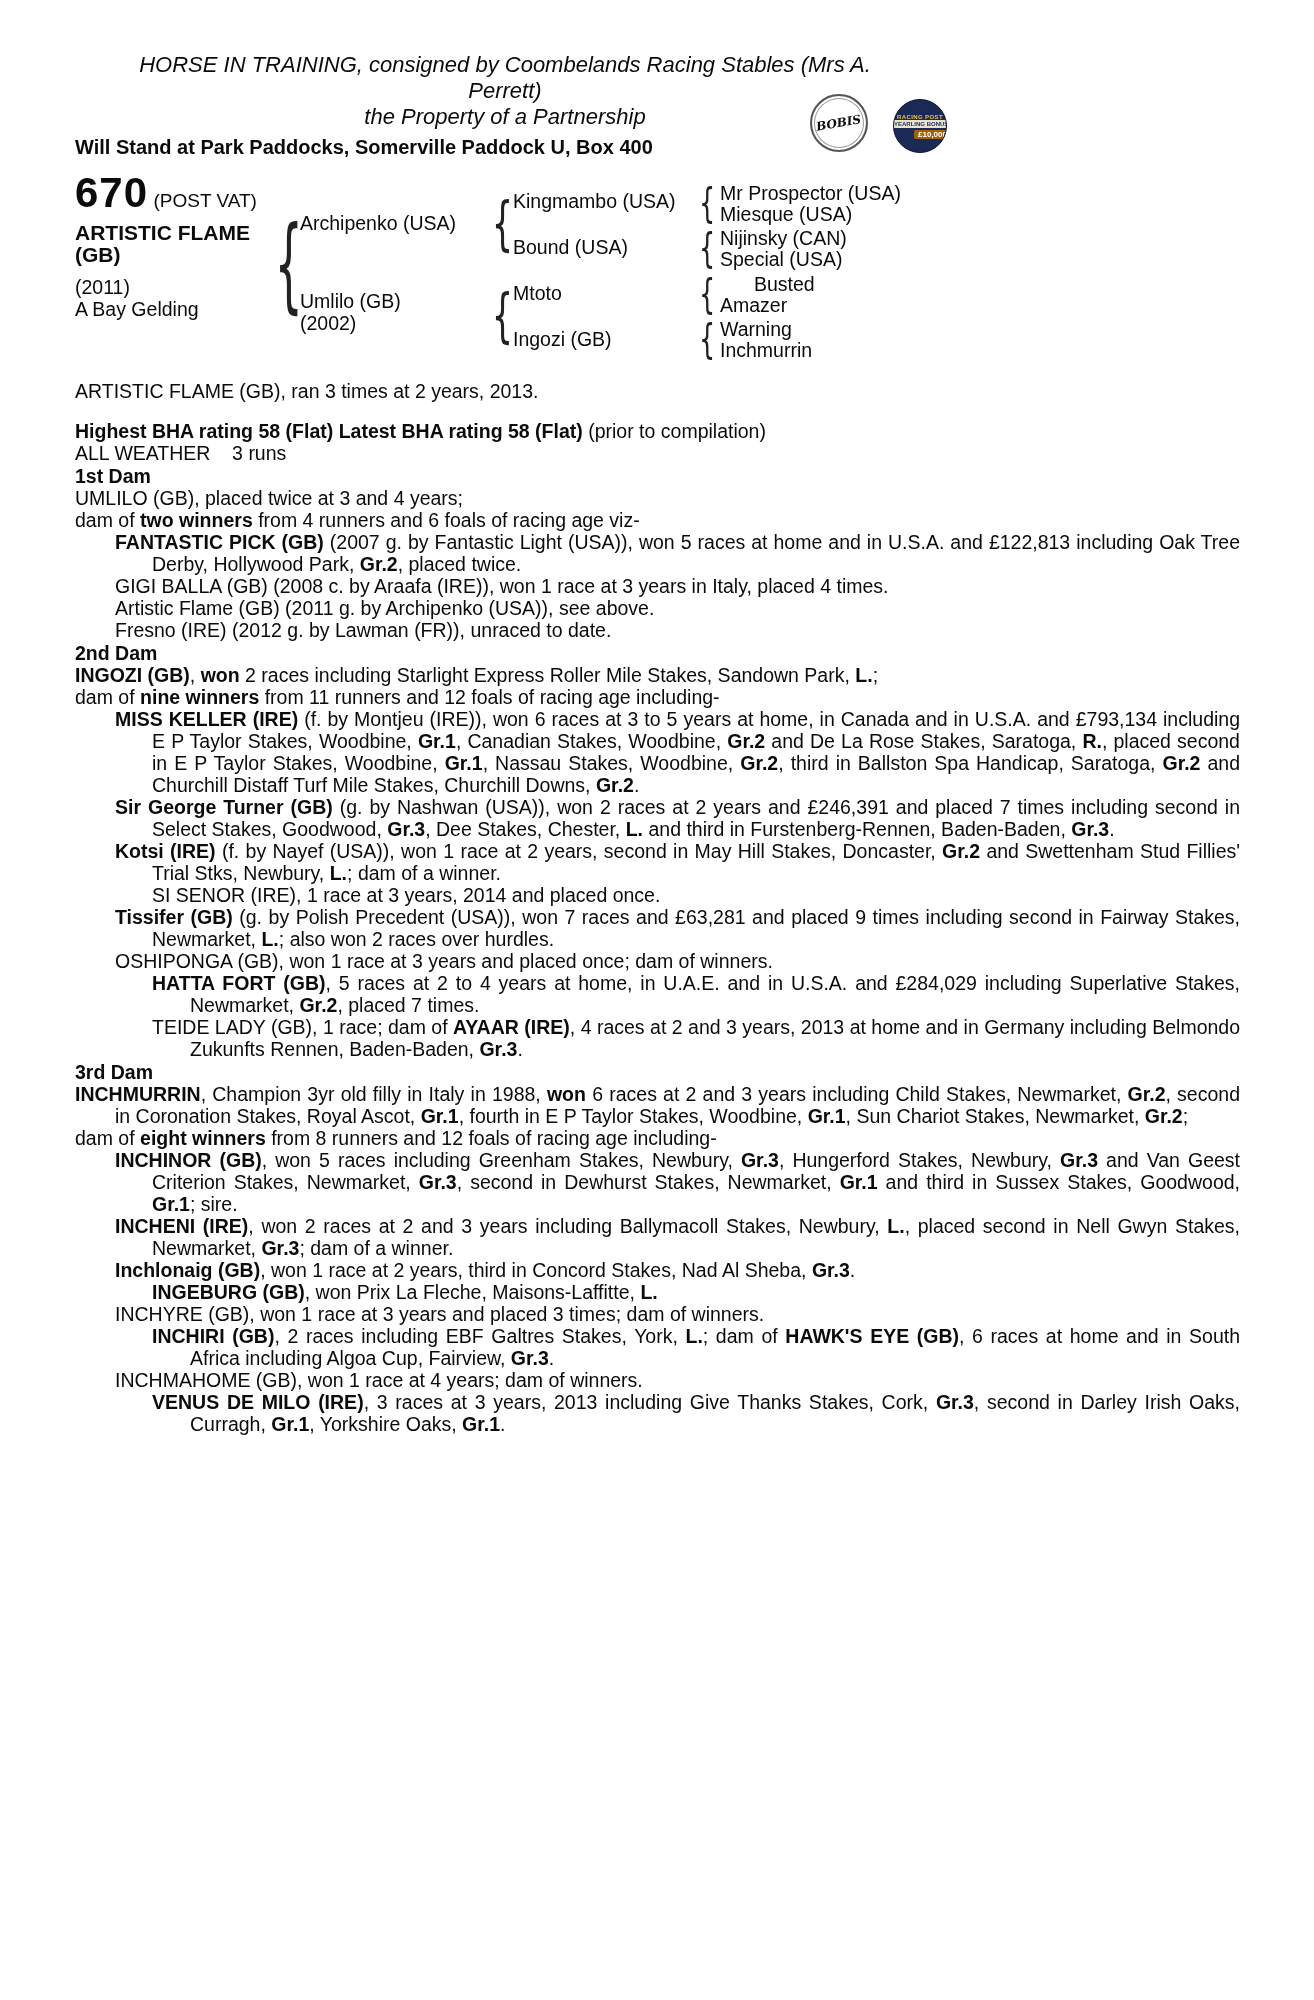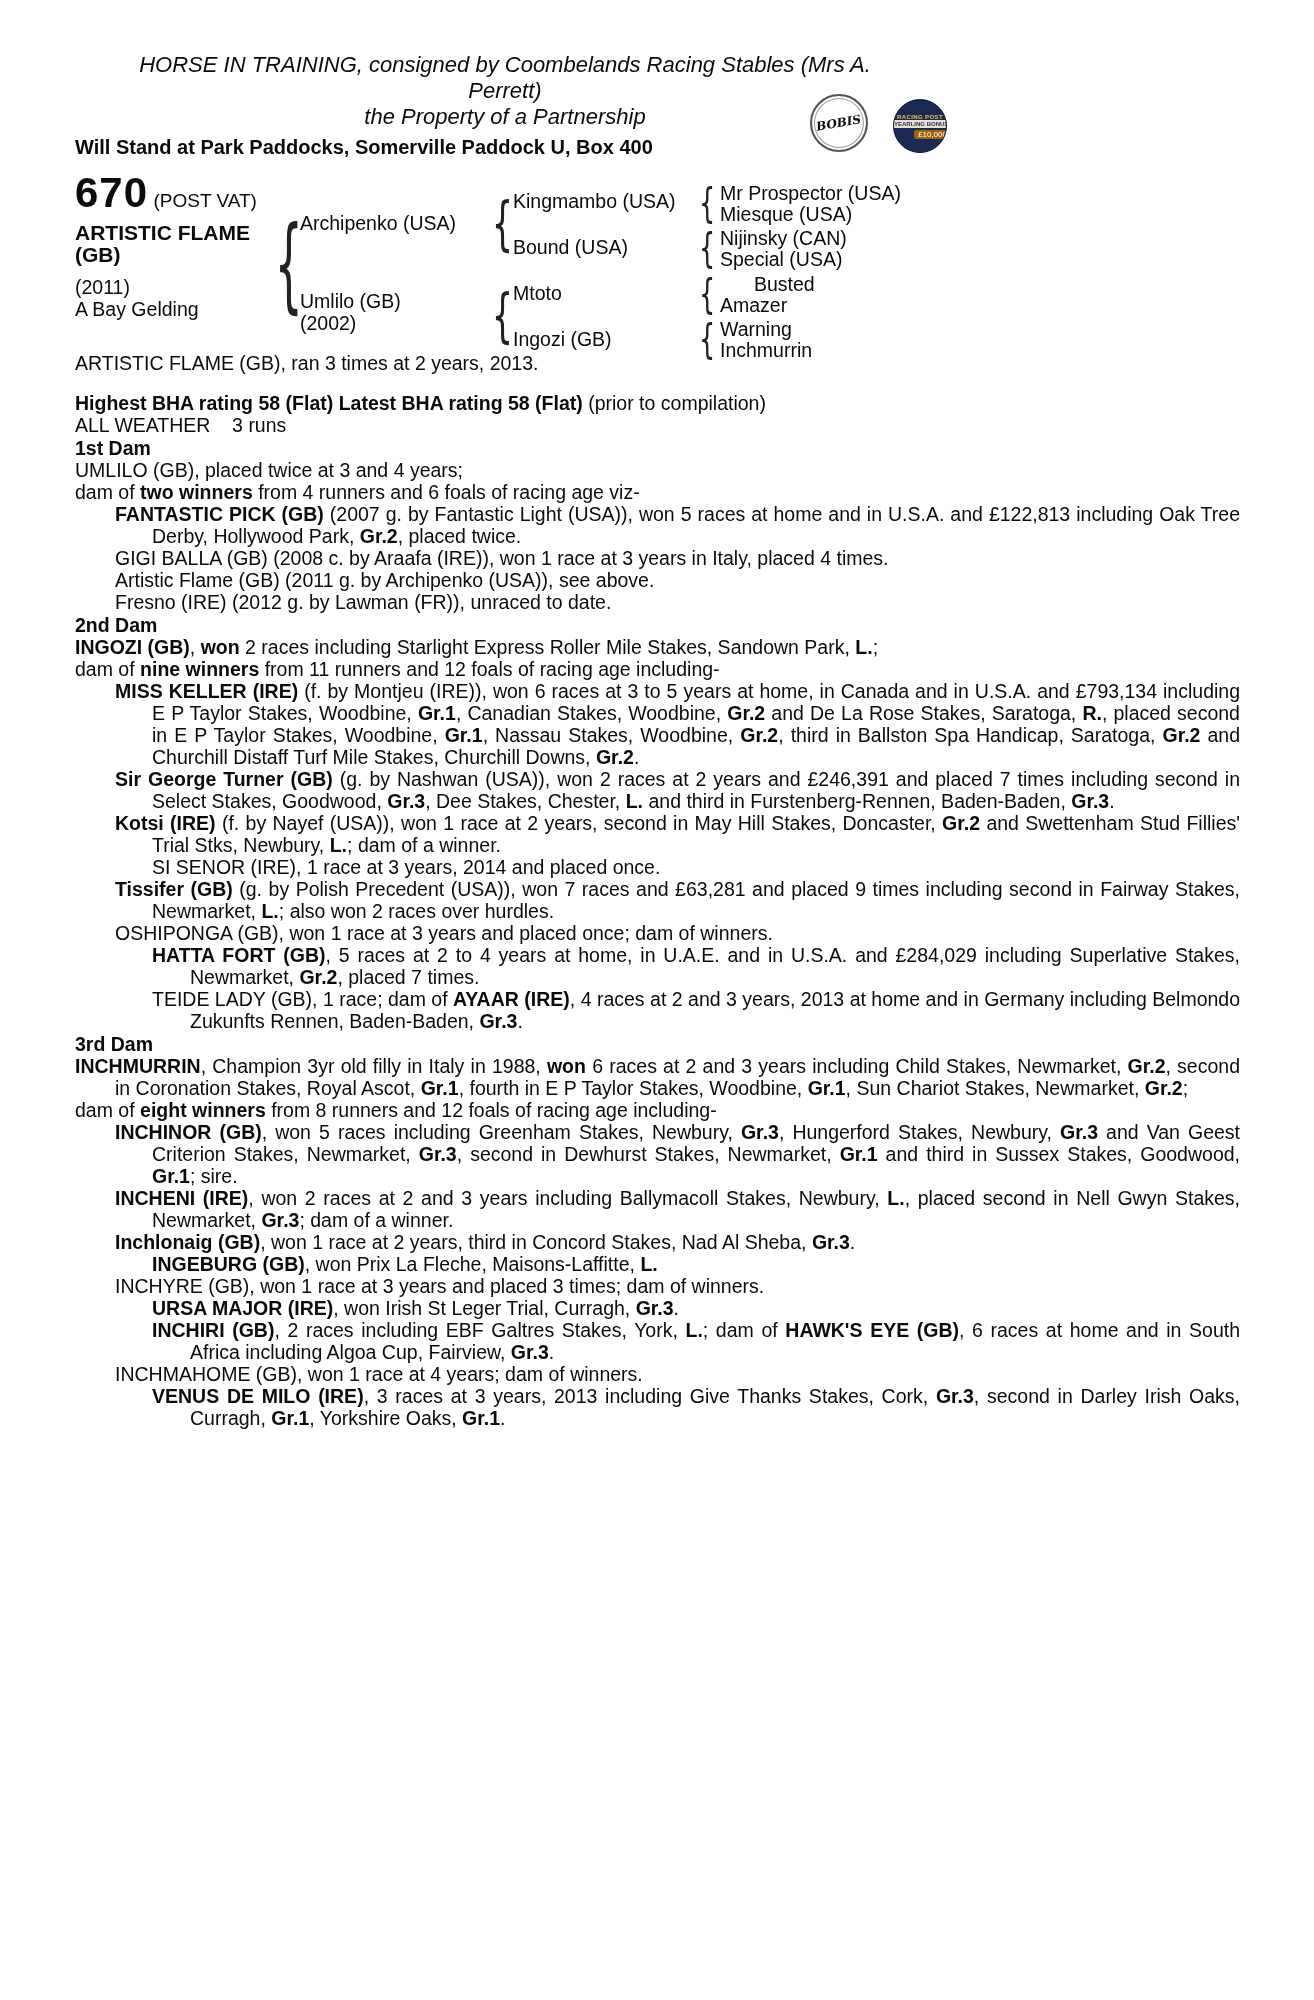--- a/index.html
+++ b/index.html
@@ -31,21 +31,21 @@
     font-family: "DejaVu Serif", serif; font-style: italic; font-weight: bold;
     font-size: 12px; transform: rotate(-10deg);
   }
   .rpb {
     position: absolute; left: 893px; top: 99px; width: 54px; height: 54px;
     background: #1a2a55; border: 1px solid #0d1630; border-radius: 50%;
     overflow: hidden; display: flex; flex-direction: column; align-items: center; justify-content: center;
   }
   .rpb .rp-top { color: #f0c040; font-size: 6px; font-weight: bold; letter-spacing: .4px; white-space: nowrap; }
   .rpb .rp-band { background: #e8e2d0; color: #1a2a55; font-size: 6px; font-weight: bold; width: 100%; text-align: center; padding: 1px 0; white-space: nowrap; }
-  .rpb .rp-val { background: #a16207; color: #fff; font-size: 8px; font-weight: normal; padding: 0 4px; border-radius: 2px; margin-top: 2px; white-space: nowrap; margin-left: 25px; }
+  .rpb .rp-val { background: #a16207; color: #fff; font-size: 8px; font-weight: bold; padding: 0 4px; border-radius: 2px; margin-top: 2px; white-space: nowrap; margin-left: 25px; }
 
   
   .pedigree { position: absolute; left: 75px; top: 182px; width: 1170px; height: 195px; font-size: 19.5px; }
   .pedigree .cell { position: absolute; line-height: 22px; white-space: nowrap; }
   .lot-line { left: 0; top: 0; }
   .lot-line .lotnum { font-size: 42px; font-weight: bold; letter-spacing: 1px; }
   .lot-line .vat { font-size: 19px; }
   .horse-name { left: 0; top: 40px; font-weight: bold; font-size: 21px; width: 215px; white-space: normal !important; line-height: 23px; }
   .foaled { left: 0; top: 94px; }
   .sexdesc { left: 0; top: 116px; }
@@ -67,21 +67,21 @@
   .brace { position: absolute; line-height: 1; color: #222; font-family: "DejaVu Sans", sans-serif; }
   .brace-big   { left: 196px; top: 83px;  font-size: 56px; transform: translateY(-50%) scaleY(1.85) scaleX(.8); }
   .brace-mid-1 { left: 414px; top: 42px;  font-size: 42px; transform: translateY(-50%) scaleY(1.4) scaleX(.8); }
   .brace-mid-2 { left: 414px; top: 134px; font-size: 42px; transform: translateY(-50%) scaleY(1.4) scaleX(.8); }
   .brace-sm-1  { left: 622px; top: 21px;  font-size: 32px; transform: translateY(-50%) scaleY(1.25) scaleX(.8); }
   .brace-sm-2  { left: 622px; top: 66px;  font-size: 32px; transform: translateY(-50%) scaleY(1.25) scaleX(.8); }
   .brace-sm-3  { left: 622px; top: 112px; font-size: 32px; transform: translateY(-50%) scaleY(1.25) scaleX(.8); }
   .brace-sm-4  { left: 622px; top: 157px; font-size: 32px; transform: translateY(-50%) scaleY(1.25) scaleX(.8); }
 
   
-  .main { position: absolute; left: 75px; top: 352px; width: 1165px; }
+  .main { position: absolute; left: 75px; top: 380px; width: 1165px; }
   .para { font-size: 19.5px; line-height: 22px; text-align: justify; }
   .L0 { padding-left: 40px;  text-indent: -40px; }
   .L1 { padding-left: 77px;  text-indent: -37px; }
   .L2 { padding-left: 115px; text-indent: -38px; }
   .rating { margin-top: 18px; }
   section.dam { margin-top: 1px; }
   h3 { font-size: 19.5px; line-height: 22px; font-weight: bold; }
 </style>
 </head>
 <body>
@@ -173,19 +173,18 @@
   <section class="dam">
     <h3>3rd Dam</h3>
     <div>
         <div class="para L0"><span class="b">INCHMURRIN</span><span>, Champion 3yr old filly in Italy in 1988, </span><span class="b">won</span><span> 6 races at 2 and 3 years including Child Stakes, Newmarket, </span><span class="b">Gr.2</span><span>, second in Coronation Stakes, Royal Ascot, </span><span class="b">Gr.1</span><span>, fourth in E P Taylor Stakes, Woodbine, </span><span class="b">Gr.1</span><span>, Sun Chariot Stakes, Newmarket, </span><span class="b">Gr.2</span><span>;</span></div>
         <div class="para L0"><span>dam of </span><span class="b">eight winners</span><span> from 8 runners and 12 foals of racing age including-</span></div>
         <div class="para L1"><span class="b">INCHINOR (GB)</span><span>, won 5 races including Greenham Stakes, Newbury, </span><span class="b">Gr.3</span><span>, Hungerford Stakes, Newbury, </span><span class="b">Gr.3</span><span> and Van Geest Criterion Stakes, Newmarket, </span><span class="b">Gr.3</span><span>, second in Dewhurst Stakes, Newmarket, </span><span class="b">Gr.1</span><span> and third in Sussex Stakes, Goodwood, </span><span class="b">Gr.1</span><span>; sire.</span></div>
         <div class="para L1"><span class="b">INCHENI (IRE)</span><span>, won 2 races at 2 and 3 years including Ballymacoll Stakes, Newbury, </span><span class="b">L.</span><span>, placed second in Nell Gwyn Stakes, Newmarket, </span><span class="b">Gr.3</span><span>; dam of a winner.</span></div>
         <div class="para L1"><span class="b">Inchlonaig (GB)</span><span>, won 1 race at 2 years, third in Concord Stakes, Nad Al Sheba, </span><span class="b">Gr.3</span><span>.</span></div>
         <div class="para L2"><span class="b">INGEBURG (GB)</span><span>, won Prix La Fleche, Maisons-Laffitte, </span><span class="b">L.</span></div>
         <div class="para L1"><span class="i">INCHYRE (GB)</span><span>, won 1 race at 3 years and placed 3 times; dam of winners.</span></div>
-        <div class="para L2"><span class="b">URSA MAJOR (IRE)</span><span>, won Irish St Leger Trial, Curragh, </span><span class="b">Gr.3</span><span>.</span></div>
         <div class="para L2"><span class="b">INCHIRI (GB)</span><span>, 2 races including EBF Galtres Stakes, York, </span><span class="b">L.</span><span>; dam of </span><span class="b">HAWK'S EYE (GB)</span><span>, 6 races at home and in South Africa including Algoa Cup, Fairview, </span><span class="b">Gr.3</span><span>.</span></div>
         <div class="para L1"><span class="i">INCHMAHOME (GB)</span><span>, won 1 race at 4 years; dam of winners.</span></div>
         <div class="para L2"><span class="b">VENUS DE MILO (IRE)</span><span>, 3 races at 3 years, 2013 including Give Thanks Stakes, Cork, </span><span class="b">Gr.3</span><span>, second in Darley Irish Oaks, Curragh, </span><span class="b">Gr.1</span><span>, Yorkshire Oaks, </span><span class="b">Gr.1</span><span>.</span></div>
       </div>
   </section>
 </div>
 
 </body></html>

